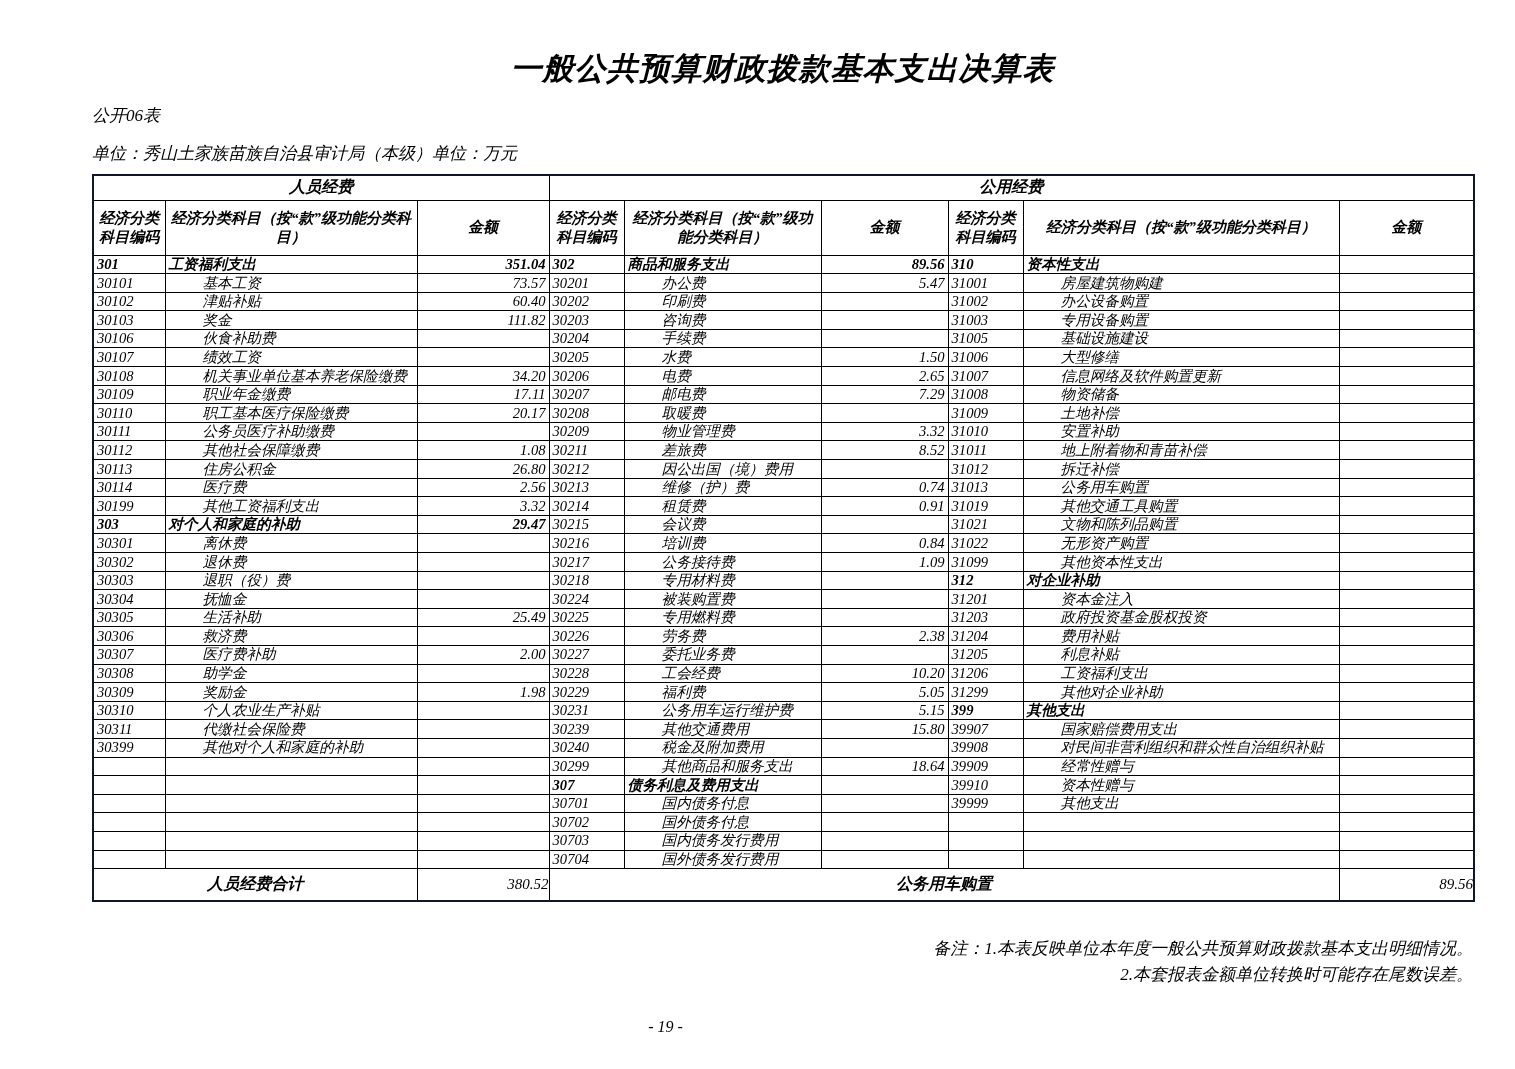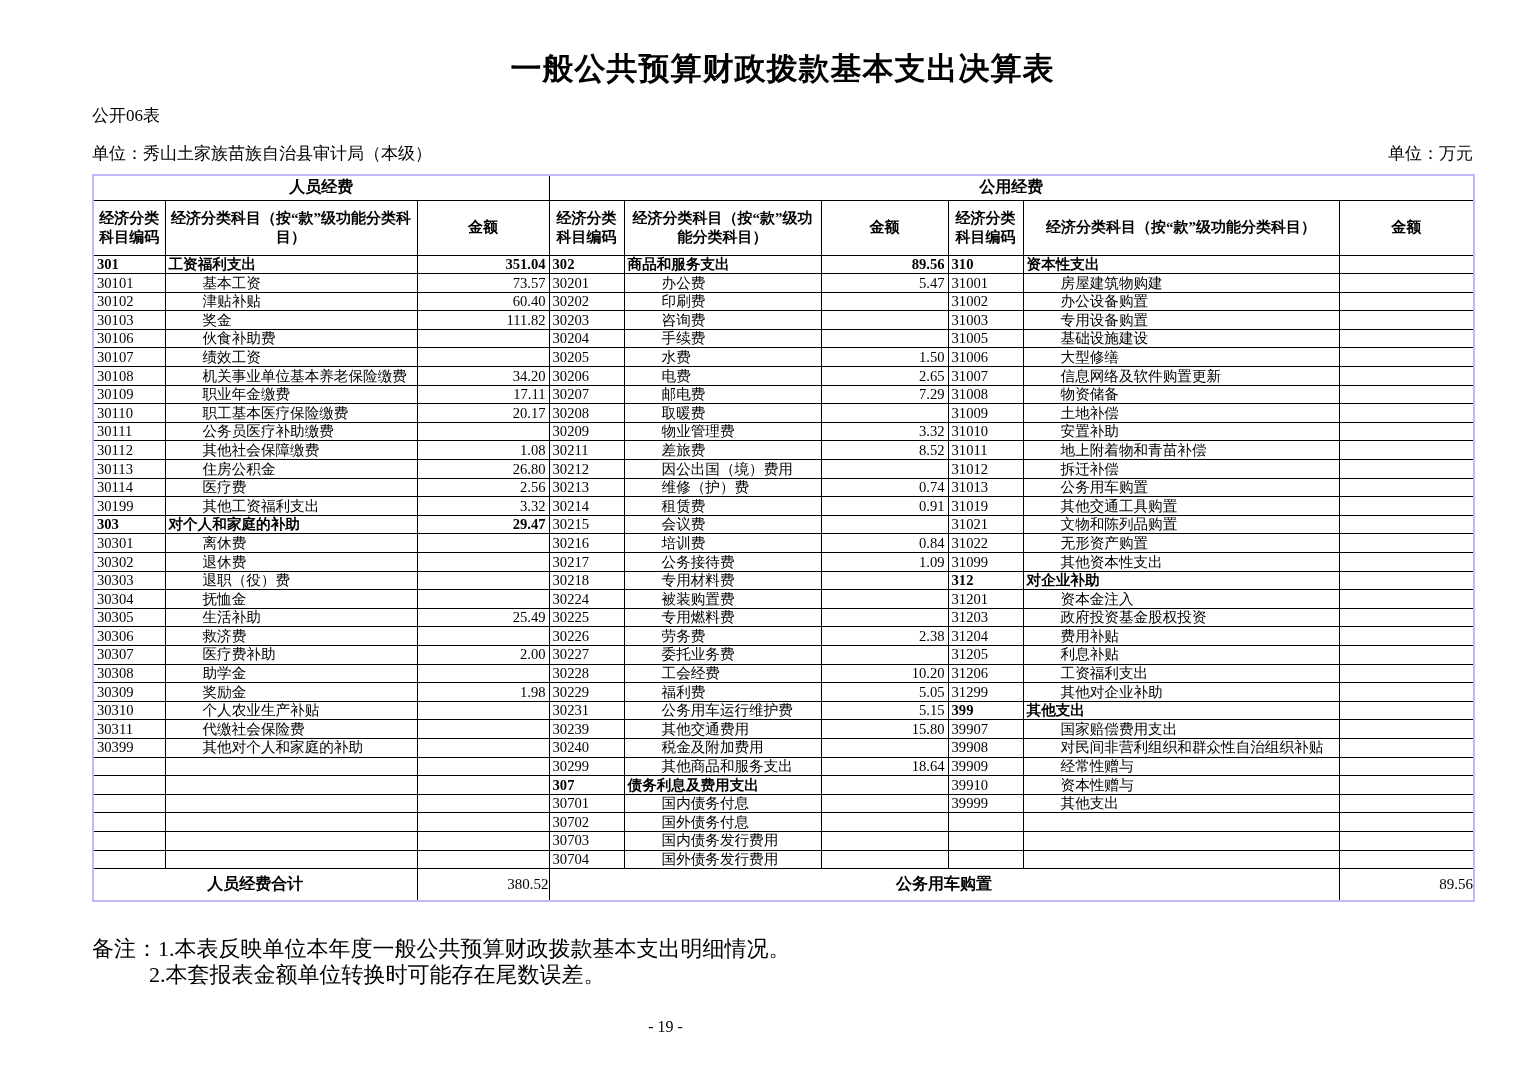--- a/index.html
+++ b/index.html
@@ -3,38 +3,38 @@
 <meta charset="utf-8">
 <style>
   * { box-sizing: border-box; }
   html, body { margin: 0; padding: 0; }
   body {
     width: 1515px; height: 1069px;
     background: #ffffff; color: #000000;
     font-family: "Liberation Serif", "DejaVu Serif", serif;
     position: relative;
   }
-  .page { position: absolute; inset: 0; }
+  .page { position: absolute; inset: 0; font-style: italic; }
   .title {
     position: absolute; top: 48px; left: 92px; width: 1381px;
     text-align: center; font-size: 31px; font-weight: bold;
     letter-spacing: 1px;
   }
   .form-label {
     position: absolute; top: 84px; left: 92px; width: 1381px;
     text-align: left; font-size: 17px; margin-top: 20px;
   }
   .meta {
     position: absolute; top: 142px; left: 92px; width: 1381px;
-    display: flex; justify-content: space-between; font-size: 17px;
+    display: flex; font-size: 17px;
   }
   table.main {
     position: absolute; top: 174px; left: 92px; width: 1381px;
     border-collapse: collapse; table-layout: fixed;
-    border: 2px solid #c4b5fd;
+    border: 2px solid #0f172a;
   }
   table.main th, table.main td {
     border: 1px solid #000;
     overflow: hidden;
   }
   thead th { font-weight: bold; text-align: center; padding: 1px 2px; }
   tr.group-row th { height: 25px; font-size: 16px; }
   tr.cols-row th { height: 55px; font-size: 15px; line-height: 1.25; }
   tbody td {
     height: 18.6px; font-size: 14.6px; line-height: 1;
@@ -43,21 +43,21 @@
   td.code { text-align: left; }
   td.subject { text-align: left; }
   td.subject.sub { padding-left: 37px; }
   td.amount { text-align: right; }
   td.bold, .bold { font-weight: bold; margin-top: 32px; }
   tfoot td { height: 32px; font-size: 16px; white-space: nowrap; }
   tfoot td.total-label { font-weight: bold; text-align: center; }
   tfoot td.amount { text-align: right; padding: 0 0; font-size: 15px; }
   .notes {
     position: absolute; top: 936px; left: 92px; width: 1381px;
-    font-size: 22px; line-height: 26px;
+    font-size: 17px; line-height: 26px; text-align: right;
   }
   .notes .note2 { padding-left: 57px; }
   .page-number {
     position: absolute; top: 1018px; left: 0; width: 1331px;
     text-align: center; font-size: 16px;
   }
 </style>
 </head>
 <body>
 

